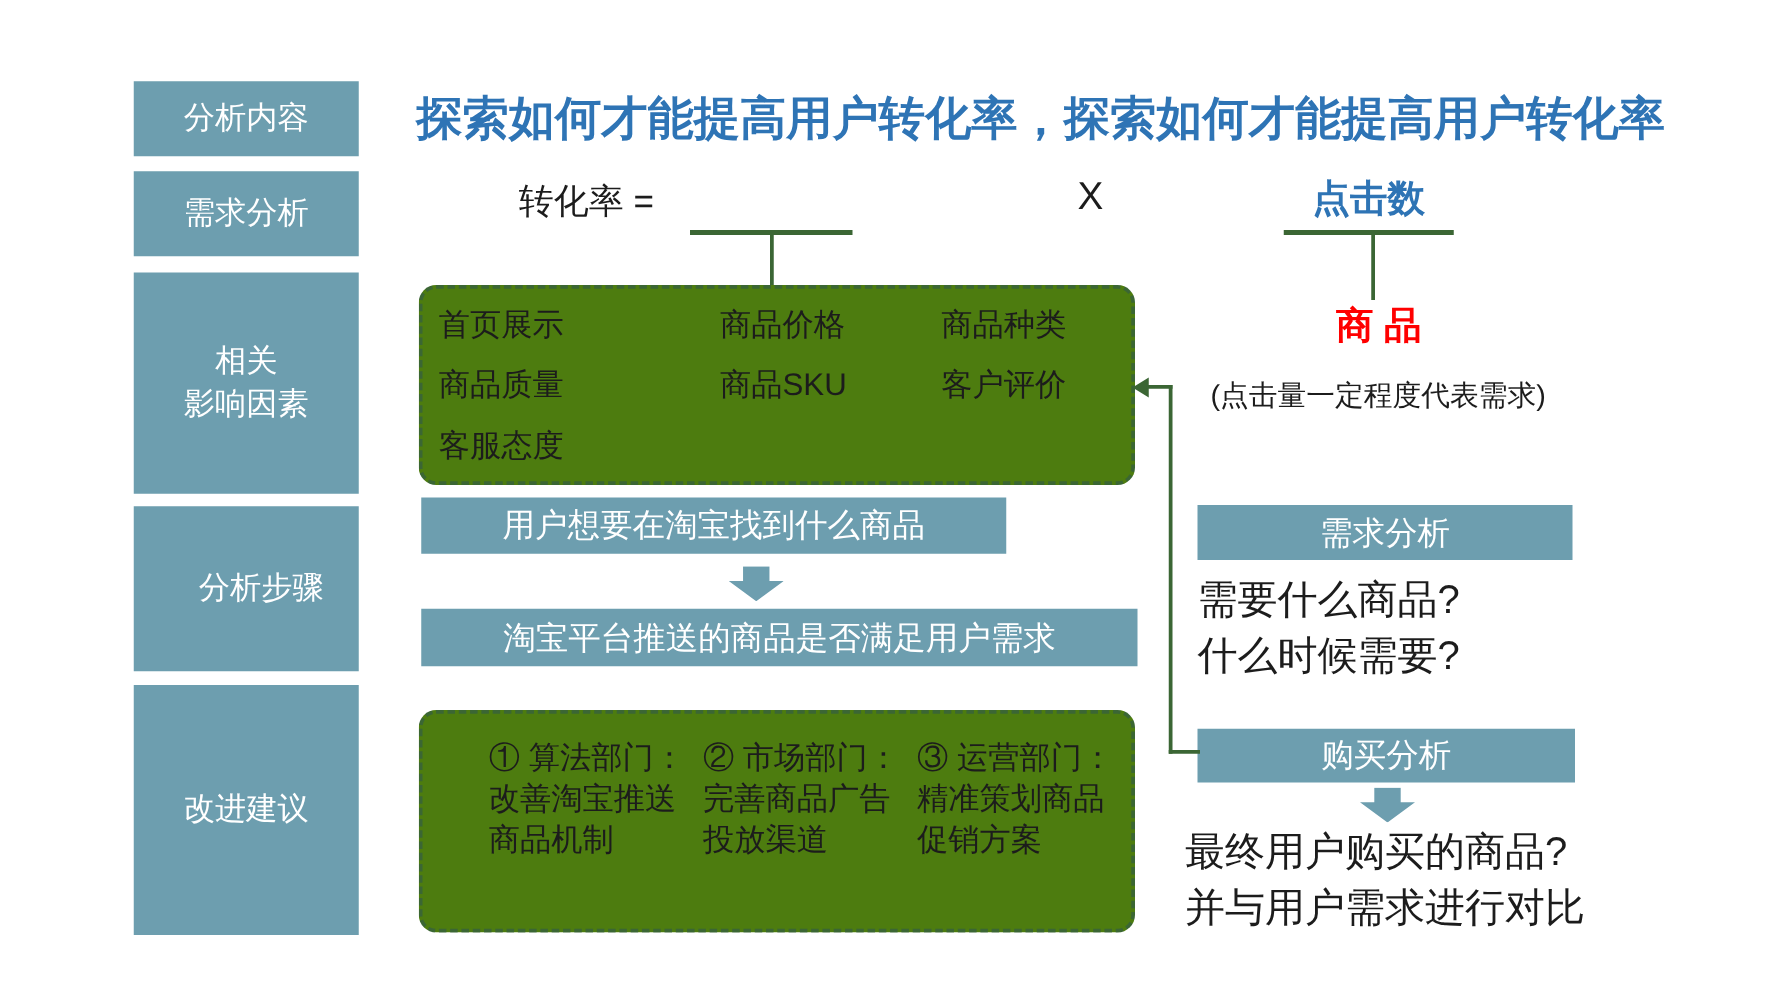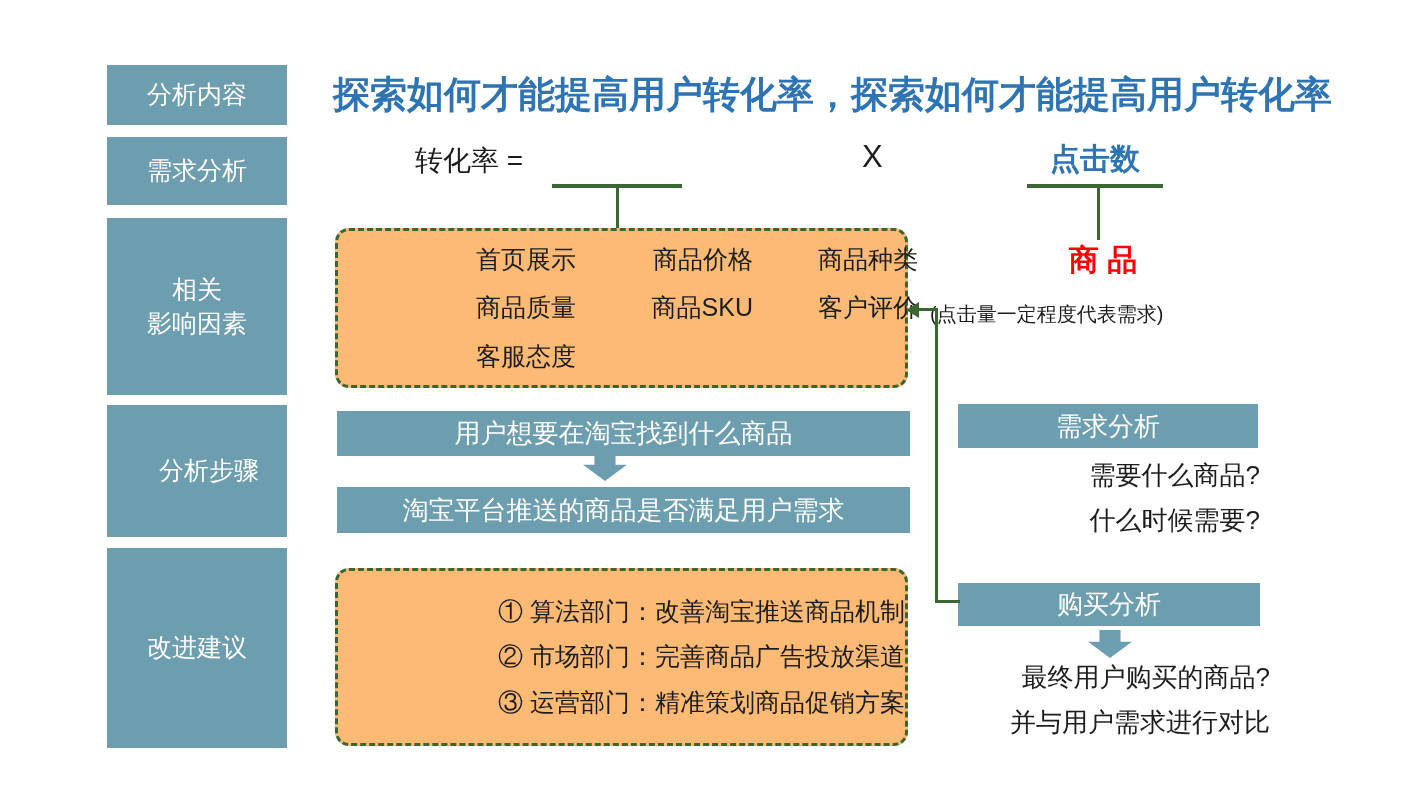--- a/index.html
+++ b/index.html
@@ -20,46 +20,46 @@
     white-space:nowrap;
   }
   
   .f-lhs{left:385px;top:142px;font-size:28px;color:#1c1c1c;margin-left:30px;}
   .f-num{left:552px;top:139px;width:130px;text-align:center;font-size:30px;font-weight:bold;color:#2E74B5;}
   .f-x{left:862px;top:139px;font-size:31px;color:#1c1c1c;}
   .f-den{left:1027px;top:139px;width:136px;text-align:center;font-size:30px;font-weight:bold;color:#2E74B5;}
   .green-line{background:#3B6634;}
   
   .dash-box{
-    background:#fdba74;border:3px dashed #3B6634;border-radius:14px;text-align:right;
+    background:#4d7c0f;border:3px dashed #3B6634;border-radius:14px;
   }
   .factors-grid{
     left:335px;top:228px;width:573px;height:160px;
     display:grid;grid-template-columns:225px 177px 165px;grid-auto-rows:1fr;
     align-items:center;padding:4px 0 4px 13px;
   }
   .factor-item{font-size:25px;color:#1c1c1c;}
   
   .bar{
     background:#6D9EAF;color:#ffffff;display:flex;align-items:center;justify-content:center;
     font-size:26px;
   }
   
   .down-arrow{
     background:#6D9EAF;
     clip-path:polygon(26% 0,74% 0,74% 42%,100% 42%,50% 100%,0 42%,26% 42%);
   }
   
-  .txt{font-size:26px;color:#1c1c1c;text-align:right;}
+  .txt{font-size:32px;color:#1c1c1c;text-align:left;}
   .product{left:1003px;top:240px;width:200px;text-align:center;font-size:30px;font-weight:bold;color:#FF0000;}
-  .note{left:930px;top:301px;width:345px;text-align:left;font-size:20px;color:#1c1c1c;}
+  .note{left:930px;top:301px;width:345px;text-align:center;font-size:23px;color:#1c1c1c;}
   
   .sugg-box{
     left:335px;top:568px;width:573px;height:178px;
-    display:flex;flex-direction:column;justify-content:space-around;
+    display:flex;flex-direction:row;justify-content:space-around;
     padding:18px 0 18px 53px;
   }
   .sugg-item{font-size:25px;color:#1c1c1c;}
   
   .arrowhead-left{
     width:0;height:0;border-top:8px solid transparent;border-bottom:8px solid transparent;
     border-right:13px solid #3B6634;
   }
 </style>
 </head>
@@ -91,21 +91,21 @@
     <div class="factor-item">商品种类</div>
     <div class="factor-item">商品质量</div>
     <div class="factor-item">商品SKU</div>
     <div class="factor-item">客户评价</div>
     <div class="factor-item">客服态度</div>
   </div>
 
   <div class="abs product">商 品</div>
   <div class="abs note">(点击量一定程度代表需求)</div>
 
-  <div class="abs bar" style="left:337px;top:411px;width:573px;height:45px;">用户想要在淘宝找到什么商品</div>
+  <div class="abs bar" style="left:337px;top:398px;width:468px;height:45px;">用户想要在淘宝找到什么商品</div>
   <div class="abs down-arrow" style="left:583px;top:453px;width:44px;height:28px;"></div>
   <div class="abs bar" style="left:337px;top:487px;width:573px;height:46px;">淘宝平台推送的商品是否满足用户需求</div>
 
   <div class="abs bar" style="left:958px;top:404px;width:300px;height:44px;">需求分析</div>
   <div class="abs txt" style="left:958px;top:458px;width:302px;">需要什么商品?</div>
   <div class="abs txt" style="left:958px;top:503px;width:302px;">什么时候需要?</div>
 
   <div class="abs bar" style="left:958px;top:583px;width:302px;height:43px;">购买分析</div>
   <div class="abs down-arrow" style="left:1088px;top:630px;width:44px;height:28px;"></div>
   <div class="abs txt" style="left:948px;top:660px;width:322px;">最终用户购买的商品?</div>

